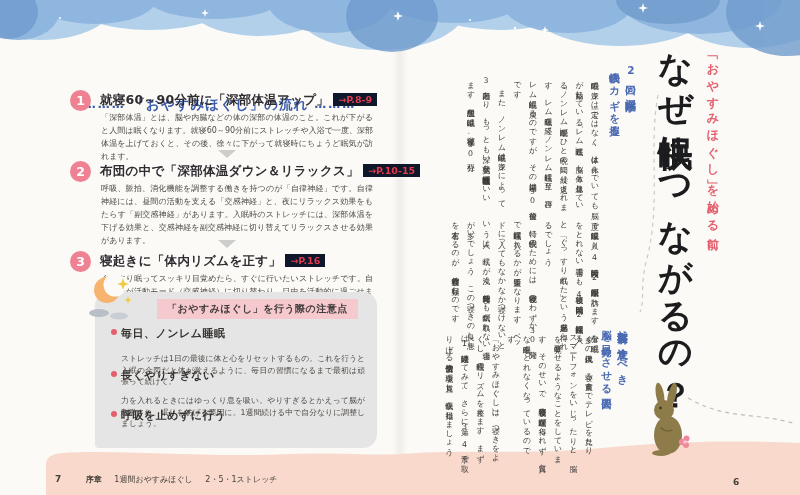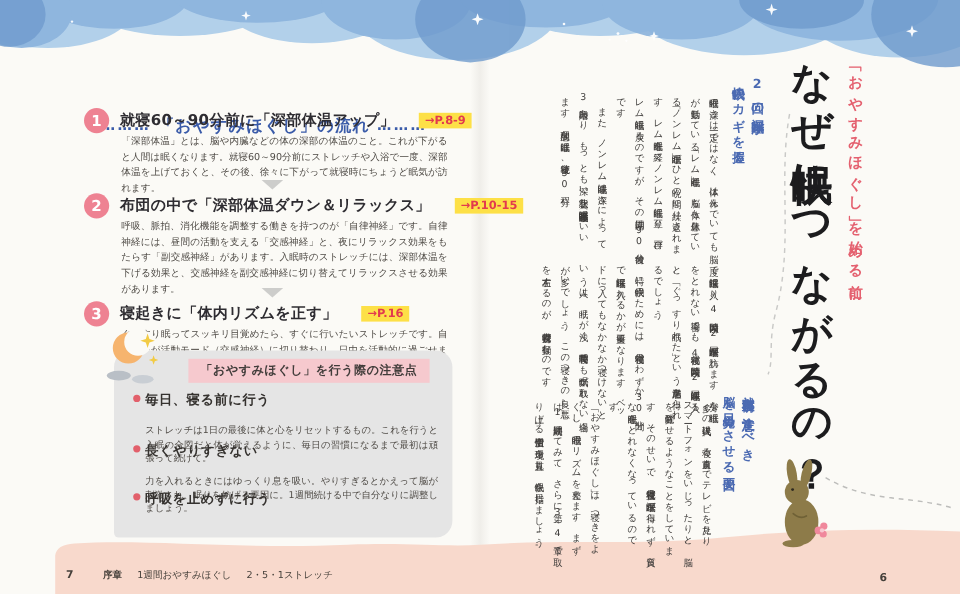--- a/index.html
+++ b/index.html
@@ -18,21 +18,21 @@
   
   #flow-heading{top:64px;left:40px;width:360px;text-align:center;z-index:2;
     color:#3a5ba9;font-weight:bold;font-size:13.5px;letter-spacing:1px;white-space:nowrap;margin-top:32px;}
   #flow-heading .dots{color:#3a5ba9;font-size:12px;letter-spacing:2px;vertical-align:1px;}
   .step{position:absolute;left:70px;width:320px;z-index:2;}
   .step-num{position:absolute;left:0;top:0;width:21px;height:21px;border-radius:50%;
     background:#ee8292;color:#fff;font-weight:bold;font-size:12.5px;
     display:flex;align-items:center;justify-content:center;}
   .step-title{position:absolute;left:30px;top:2px;font-weight:bold;font-size:12.5px;
     color:#2e2c31;letter-spacing:.3px;white-space:nowrap;}
-  .page-ref{display:inline-block;margin-left:20px;background:#fde047;color:#e23a4e;
+  .page-ref{display:inline-block;margin-left:4px;background:#0f172a;color:#e23a4e;
     font-size:9.5px;font-weight:bold;padding:1px 5px;vertical-align:1px;letter-spacing:0;}
   .step-body{position:absolute;left:31px;top:21px;width:272px;font-size:8px;
     line-height:13px;color:#4e4a45;text-align:justify;}
   .flow-arrow{position:absolute;left:218px;width:0;height:0;z-index:2;
     border-left:9px solid transparent;border-right:9px solid transparent;
     border-top:8px solid #cdcdcb;}
   
   #notes-box{top:292px;left:95px;width:282px;height:156px;background:#e5e5e5;
     border-radius:14px 14px 14px 4px;z-index:2;}
   #notes-title{position:absolute;left:62px;top:7px;background:#f6c9ce;color:#413c3a;
@@ -149,21 +149,21 @@
   <div class="step-title">
     <span>寝起きに「体内リズムを正す」</span><span class="page-ref">→P.16</span>
   </div>
   <div class="step-body">ぐっすり眠ってスッキリ目覚めたら、すぐに行いたいストレッチです。自律神経が活動モード（交感神経）に切り替わり、日中を活動的に過ごせます。</div>
 </div>
 
 <div id="notes-box" class="abs">
   <div id="notes-title">「おやすみほぐし」を行う際の注意点</div>
   <div class="note-item" style="top:34px;">
     <span class="note-dot"></span>
-    <div class="note-heading">毎日、寝る前に行う</div>
+    <div class="note-heading">毎日、ノンレム睡眠</div>
     <div class="note-body">ストレッチは1日の最後に体と心をリセットするもの。これを行うと入眠の合図だと体が覚えるように、毎日の習慣になるまで最初は頑張って続けて。</div>
   </div>
   <div class="note-item" style="top:76px;">
     <span class="note-dot"></span>
     <div class="note-heading">長くやりすぎない</div>
     <div class="note-body">力を入れるときにはゆっくり息を吸い。やりすぎるとかえって脳が刺激され、眠りを妨げる要因に。1週間続ける中で自分なりに調整しましょう。</div>
   </div>
   <div class="note-item" style="top:116px;">
     <span class="note-dot"></span>
     <div class="note-heading">呼吸を止めずに行う</div>

